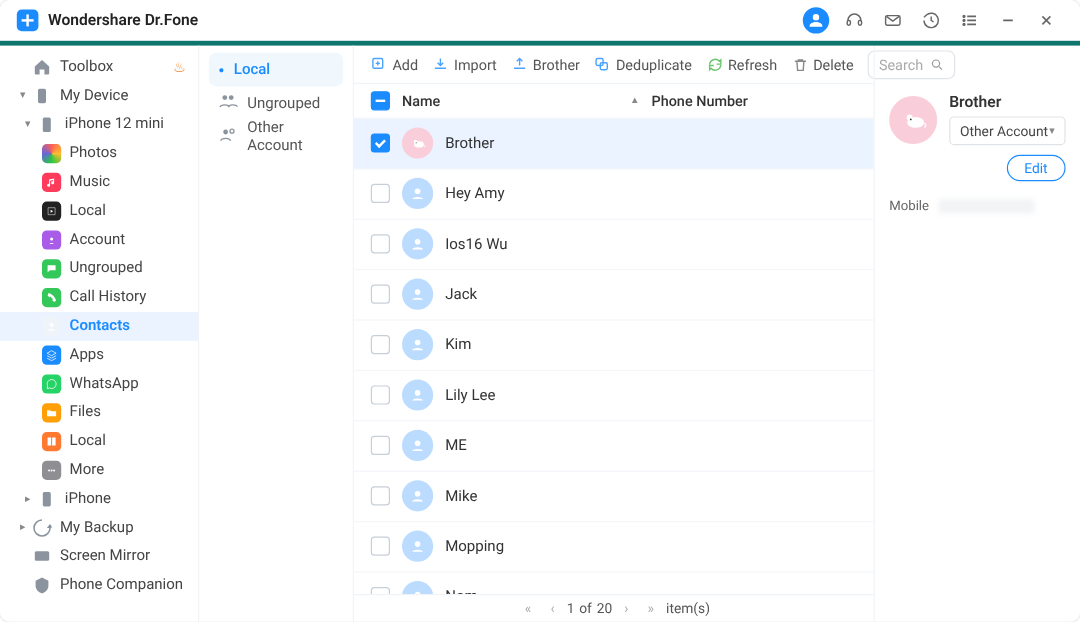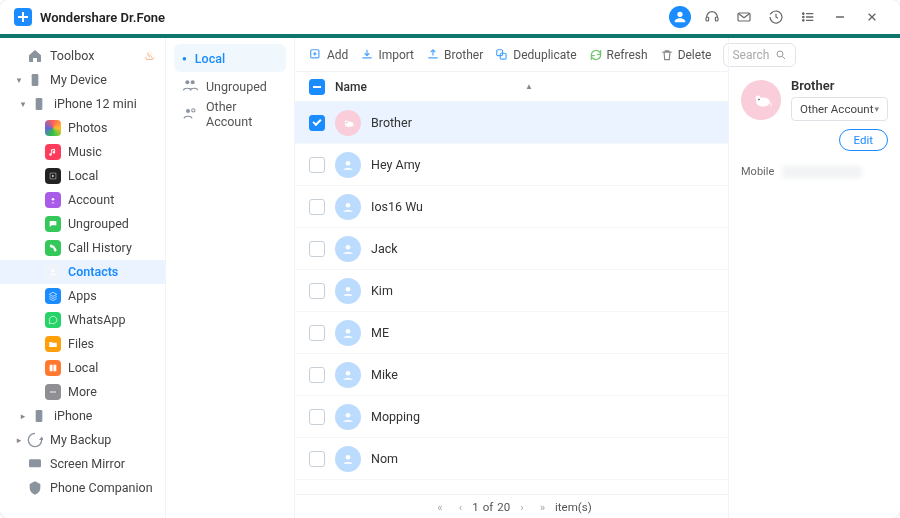--- a/index.html
+++ b/index.html
@@ -24,21 +24,21 @@
   .sidebar { width: 166px; flex: 0 0 166px; padding: 6px 0; overflow-y: auto; border-right: 1px solid #f1f4f7; }
   .side-item { display: flex; align-items: center; height: 24px; padding: 0 10px; color: #444; position: relative; line-height: 24px; white-space: nowrap; }
   .side-item .caret { width: 10px; display:inline-flex; justify-content:center; color:#888; font-size:9px; margin-right:2px; }
   .side-item .nocaret { width: 12px; display:inline-block; }
   .side-item .ic { width: 18px; height: 18px; margin-right: 6px; display:flex; align-items:center; justify-content:center; flex:0 0 18px; }
   .side-item.sel { background: #eaf3ff; color:#1a8cff; font-weight:600; border-radius:0; }
   .side-item.sel .lbl { color:#1a8cff; }
   .side-item .flame { color:#f0863a; margin-left:auto; font-size:12px; }
   .depth0 { padding-left: 14px; align-items: center; }
   .depth1 { padding-left: 18px; }
-  .depth3 { padding-left: 44px; }
+  .depth3 { padding-left: 34px; }
 
   
   .catpanel { width: 128px; flex: 0 0 128px; padding: 6px 8px; }
   .cat-item { display: flex; align-items: center; height: 28px; padding: 0 8px; border-radius: 6px; color:#555; gap:8px; }
   .cat-item.active { background:#f1f8fd; color:#1a8cff; font-weight:500; }
   .cat-item .dot { font-size:8px; }
 
   
   .center { flex: 1 1 auto; display: flex; flex-direction: column; min-width: 0; border-left:1px solid #f1f4f7; }
   .toolbar { height: 34px; display:flex; align-items:center; padding:0 10px; gap:4px; border-bottom:1px solid #f1f4f7; }
@@ -413,20 +413,21 @@
           </svg>
       </div>
     </div>
 
     <div class="table-head">
       <span class="ck minus"></span>
       <span class="col-name">
         <span>Name</span>
       </span>
       <span class="sort-caret">▲</span>
+      <span class="col-phone">Phone Number</span>
     </div>
 
     <div class="rows" id="rows">
         <div class="row sel">
           <span class="ck"></span>
           <span class="av" style="background:#f9cdd9">
             <svg viewBox="0 0 48 32">
               <ellipse cx="28" cy="20" rx="14" ry="9" fill="#fff"></ellipse>
               <circle cx="18" cy="12" r="5" fill="#fff"></circle>
               <circle cx="20" cy="15" r="1.5" fill="#333"></circle>
@@ -472,20 +473,31 @@
         <div class="row">
           <span class="ck"></span>
           <span class="av" style="background:#bcdcff">
             <svg viewBox="0 0 24 24">
               <circle cx="12" cy="9" r="4"></circle>
               <path d="M4 20c2-4 14-4 16 0z"></path>
             </svg>
           </span>
           <span class="nm">Kim</span>
           <span class="ph"><span class="blur" style="width:102px"></span></span>
+        </div>
+        <div class="row">
+          <span class="ck"></span>
+          <span class="av" style="background:#bcdcff">
+            <svg viewBox="0 0 24 24">
+              <circle cx="12" cy="9" r="4"></circle>
+              <path d="M4 20c2-4 14-4 16 0z"></path>
+            </svg>
+          </span>
+          <span class="nm">Lily  Lee</span>
+          <span class="ph"><span class="blur" style="width:75px"></span></span>
         </div>
         <div class="row">
           <span class="ck"></span>
           <span class="av" style="background:#bcdcff">
             <svg viewBox="0 0 24 24">
               <circle cx="12" cy="9" r="4"></circle>
               <path d="M4 20c2-4 14-4 16 0z"></path>
             </svg>
           </span>
           <span class="nm">ME</span>

